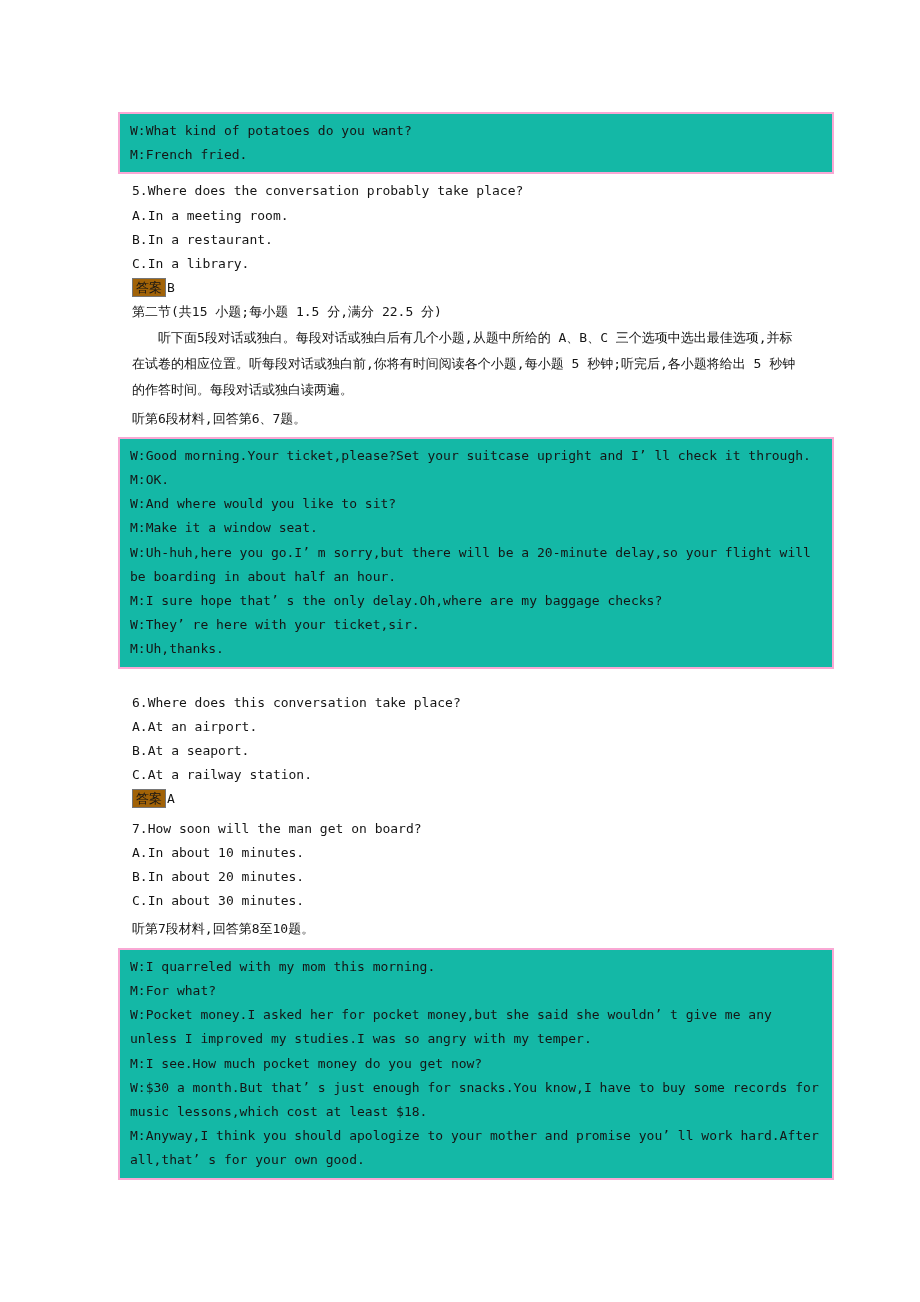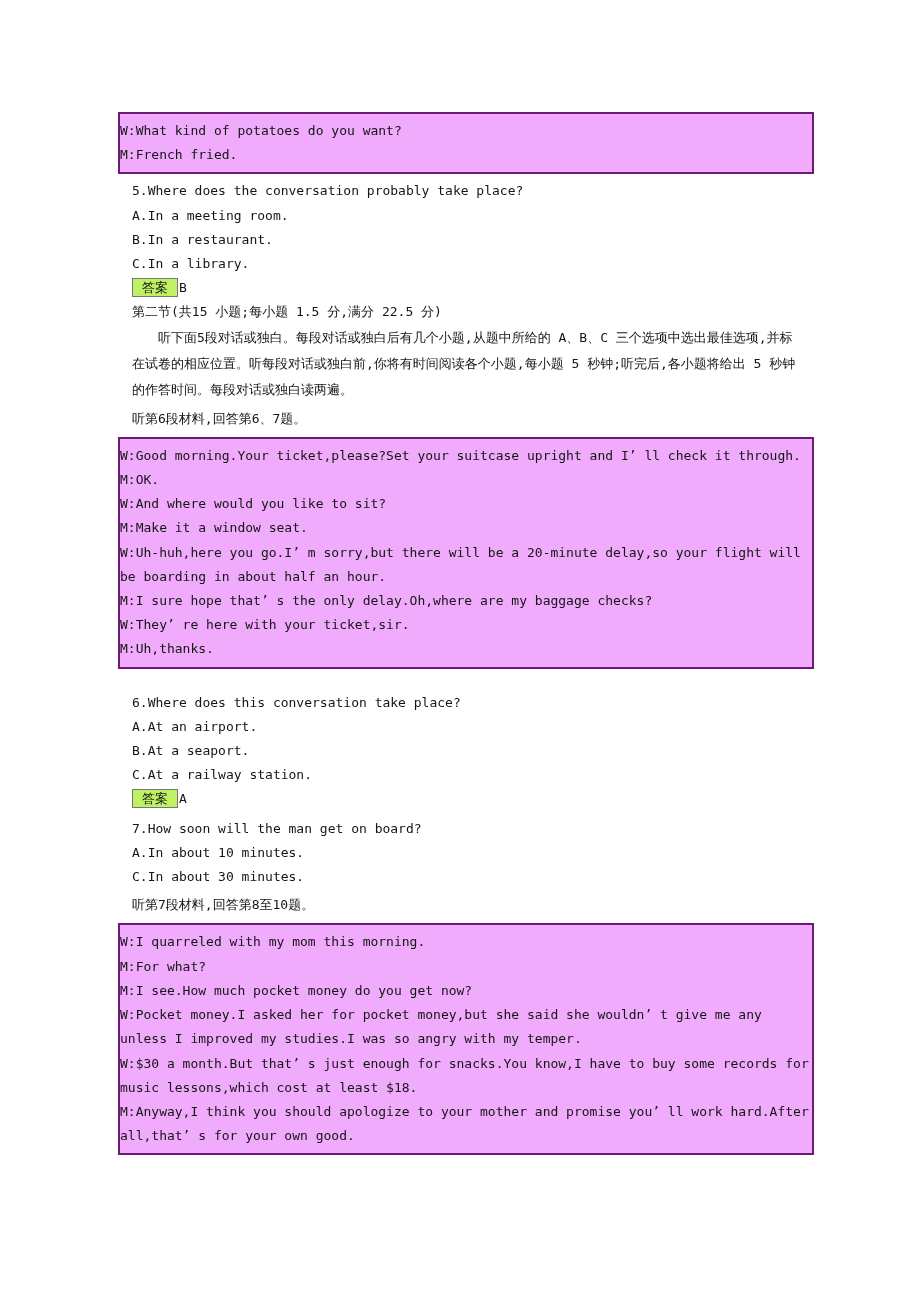--- a/index.html
+++ b/index.html
@@ -12,23 +12,23 @@
     background: #ffffff;
     color: #151515;
     font-family: "DejaVu Sans Mono", "Liberation Mono", monospace;
     font-size: 13px;
   }
   .page {
     padding: 112px 90px 40px 118px;
   }
   .box {
     width: 692px;
-    border: 2px solid #701a75;
-    padding: 5px 0;
-    background: #f0abfc;
+    border: 2px solid #f9a8d4;
+    padding: 5px 10px;
+    background: #14b8a6;
   }
   .box p {
     line-height: 24.2px;
     margin: 0;
   }
   .line {
     line-height: 24.2px;
     margin: 0 0 0 14px;
   }
   .qblock {
@@ -43,22 +43,22 @@
   .listen {
     margin-top: 4px;
     margin-bottom: 6px;
   }
   .answer-row {
     line-height: 24.2px;
   }
   .answer-label {
     display: inline-block;
     border: 1px solid #767676;
-    background: #bef264;
-    padding: 0 9px;
+    background: #a16207;
+    padding: 0 3px;
     line-height: 17px;
     vertical-align: baseline;
     text-align: right;
   }
   .answer-value {
     padding-left: 1px;
   }
   .box-gap {
     margin-top: 6px;
     margin-bottom: 22px;
@@ -102,27 +102,28 @@
     <p class="line">6.Where does this conversation take place?</p>
     <p class="line">A.At an airport.</p>
     <p class="line">B.At a seaport.</p>
     <p class="line">C.At a railway station.</p>
     <p class="line answer-row"><span class="answer-label">答案</span><span class="answer-value">A</span></p>
   </div>
 
   <div class="qblock">
     <p class="line">7.How soon will the man get on board?</p>
     <p class="line">A.In about 10 minutes.</p>
+    <p class="line">B.In about 20 minutes.</p>
     <p class="line">C.In about 30 minutes.</p>
   </div>
 
   <p class="line listen">听第7段材料,回答第8至10题。</p>
 
   <div class="box box-gap">
     <p>W:I quarreled with my mom this morning.</p>
     <p>M:For what?</p>
+    <p>W:Pocket money.I asked her for pocket money,but she said she wouldn’ t give me any unless I improved my studies.I was so angry with my temper.</p>
     <p>M:I see.How much pocket money do you get now?</p>
-    <p>W:Pocket money.I asked her for pocket money,but she said she wouldn’ t give me any unless I improved my studies.I was so angry with my temper.</p>
     <p>W:$30 a month.But that’ s just enough for snacks.You know,I have to buy some records for music lessons,which cost at least $18.</p>
     <p>M:Anyway,I think you should apologize to your mother and promise you’ ll work hard.After all,that’ s for your own good.</p>
   </div>
 
 </div>
 
 </body></html>

